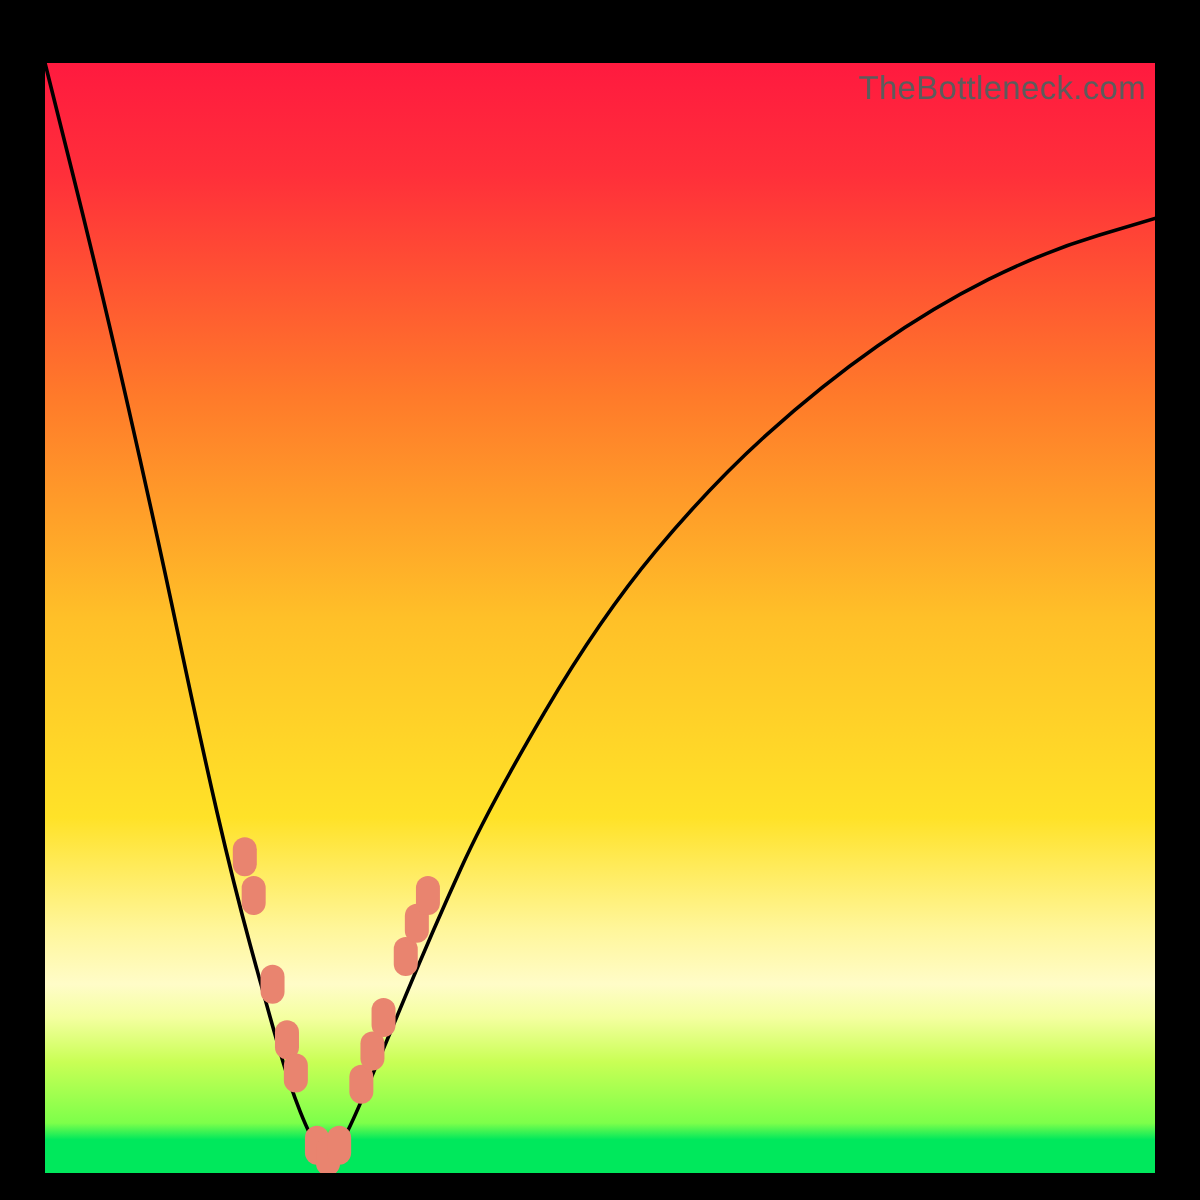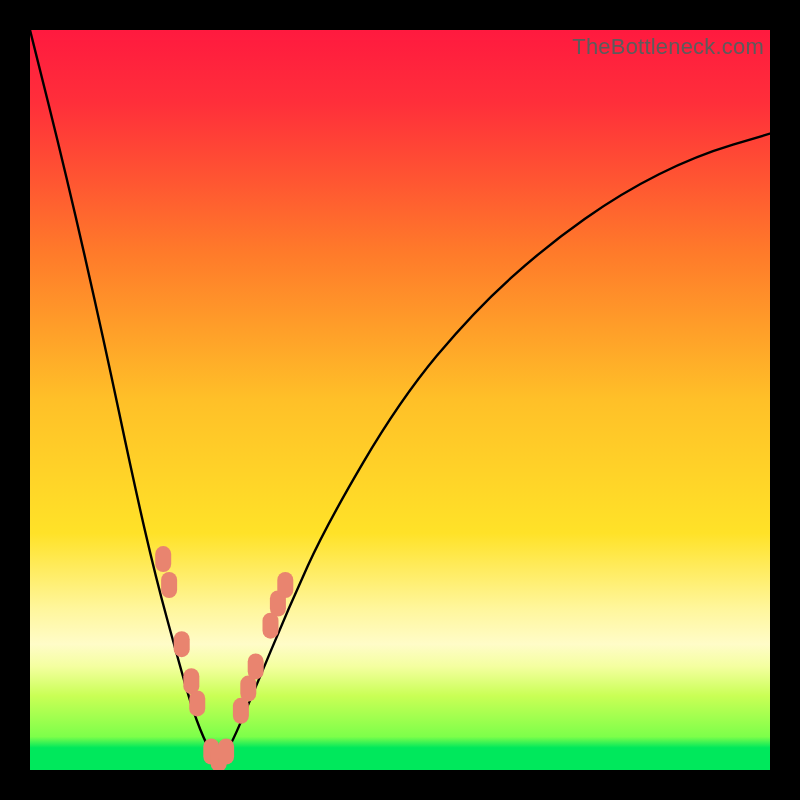--- a/index.html
+++ b/index.html
@@ -7,21 +7,21 @@
     padding: 0;
     width: 800px;
     height: 800px;
     overflow: hidden;
     background: #000;
     font-family: Arial, Helvetica, sans-serif;
   }
   .frame {
     position: absolute;
     left: 0;
-    top: 0;
+    top: 12px;
     width: 800px;
     height: 608px;
     background: #000;
   }
   .plot {
     position: absolute;
     left: 30px;
     top: 30px;
     width: 740px;
     height: 740px;

